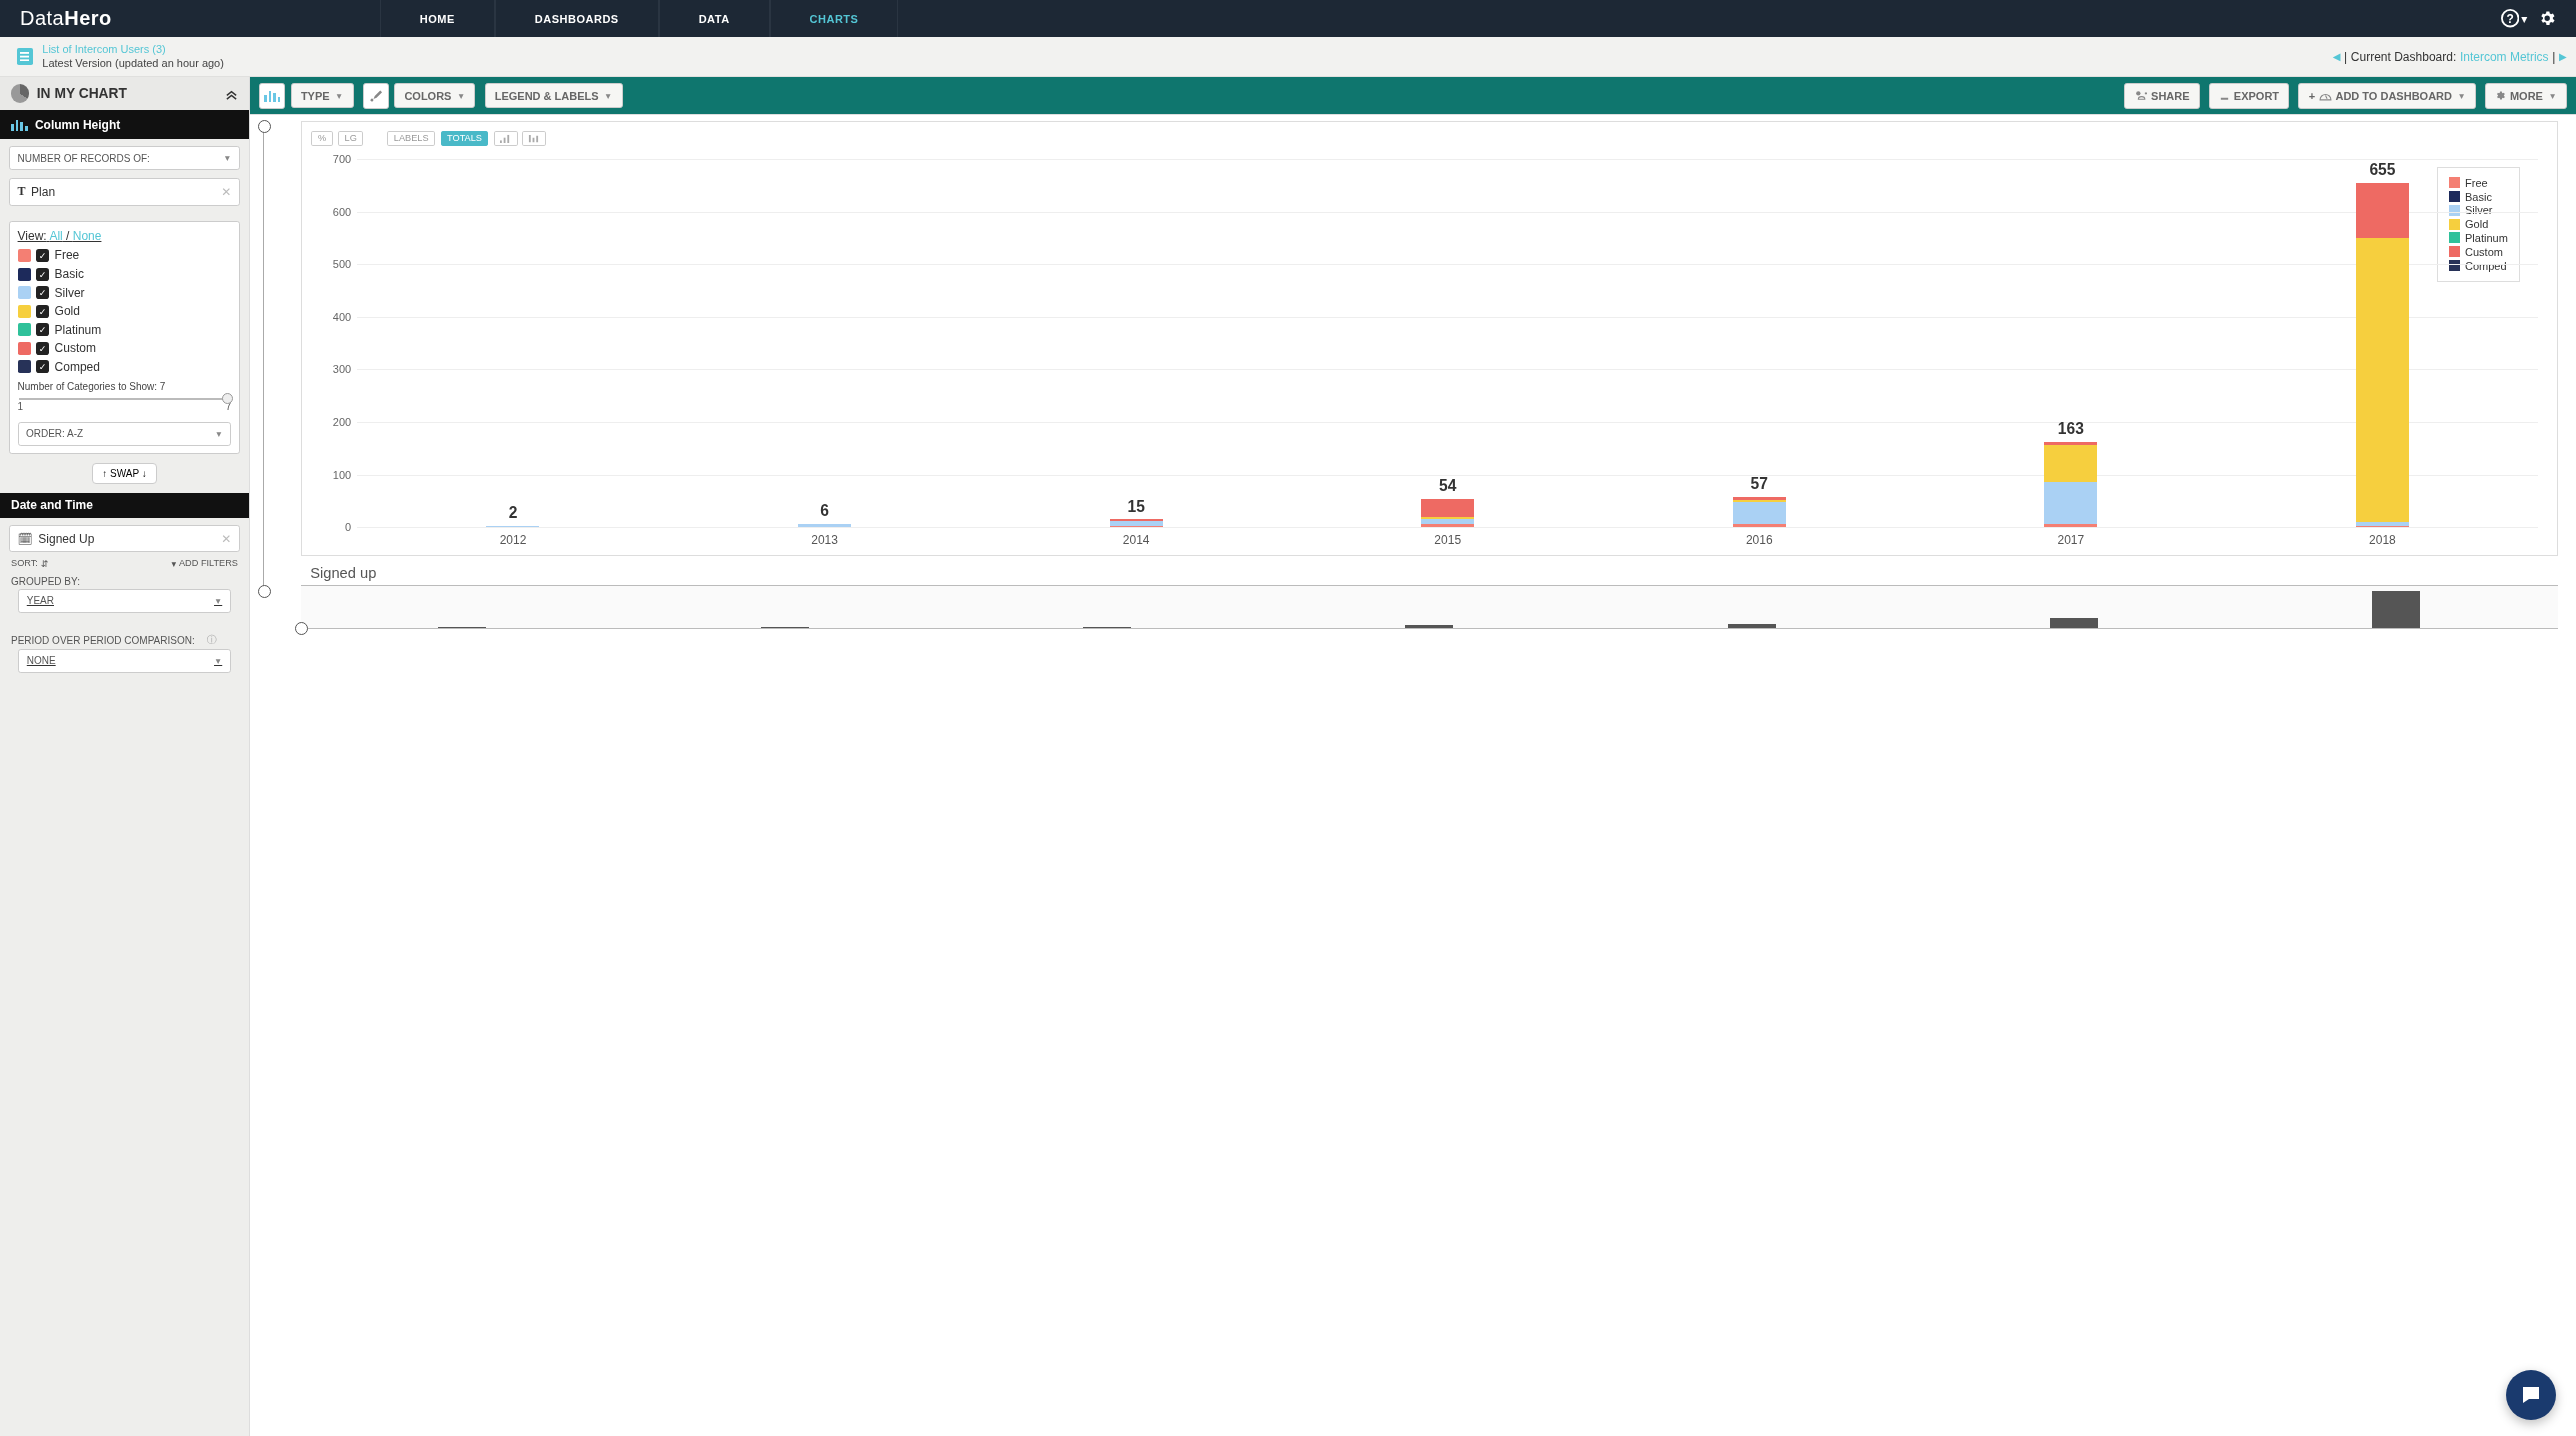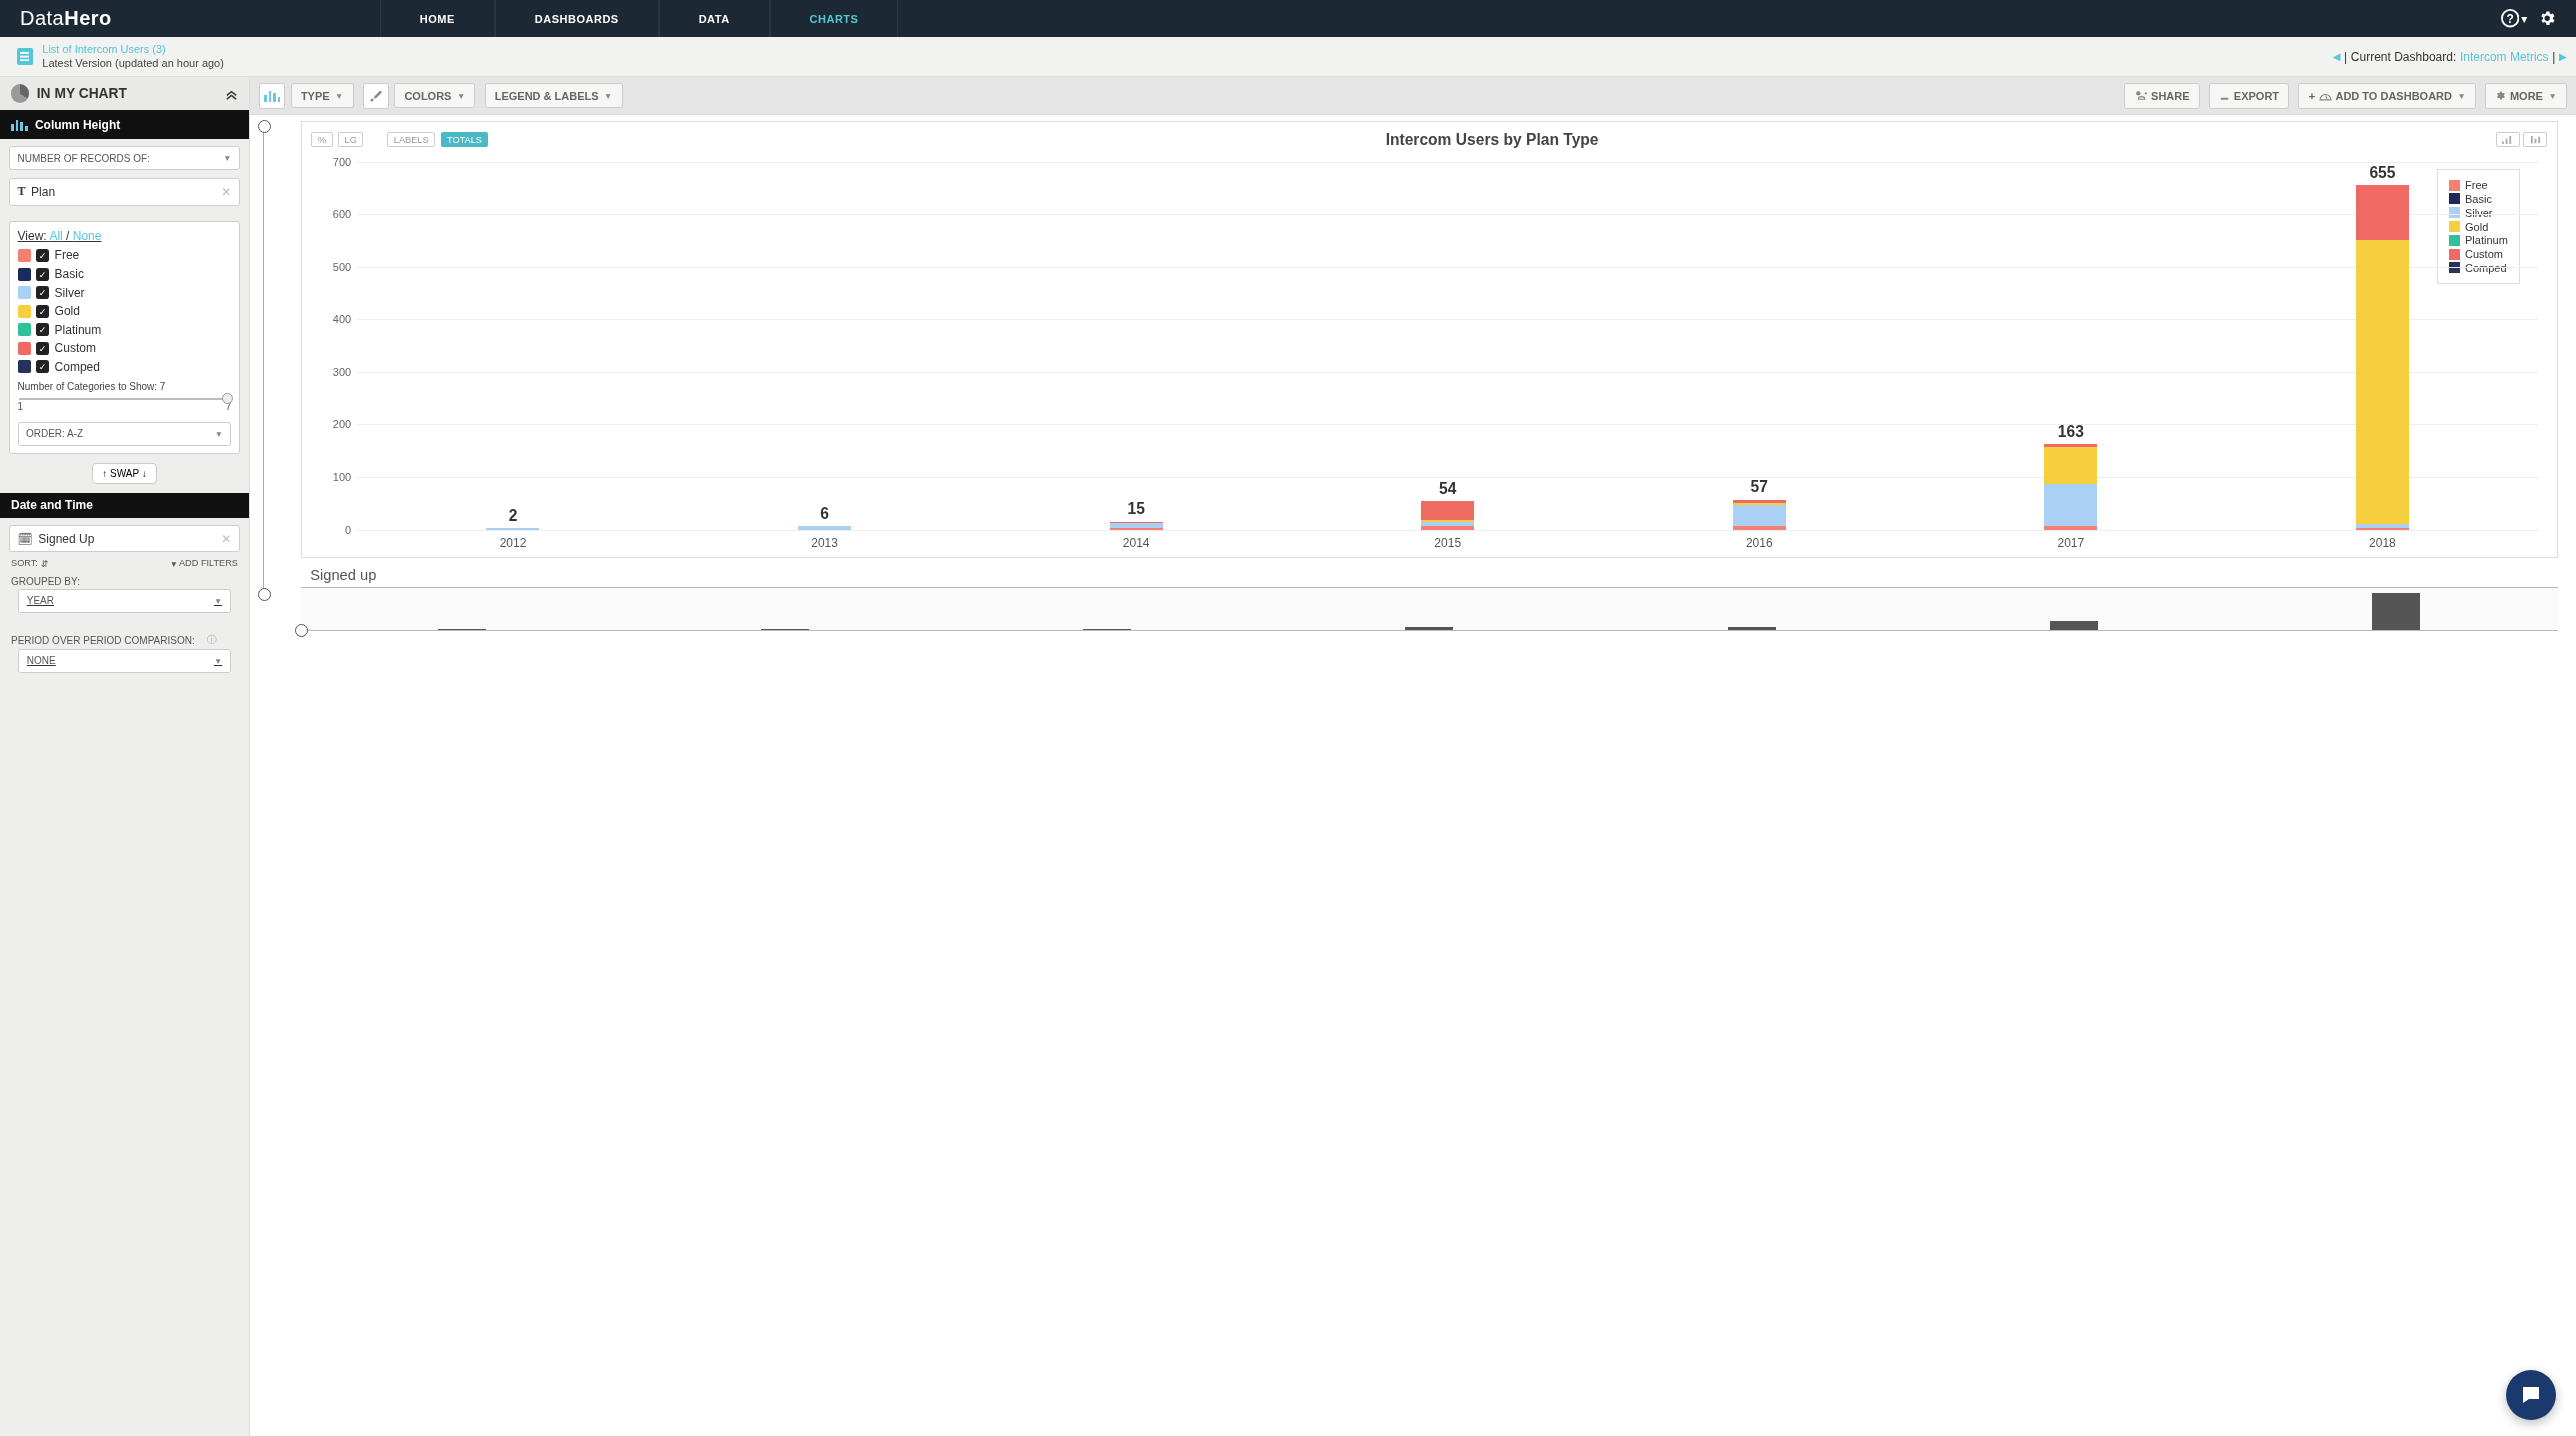--- a/index.html
+++ b/index.html
@@ -20,21 +20,21 @@
 .subhead { background: #f2f2f0; border-bottom: 0.9px solid #e0e0de; height: 40px; display: flex; align-items: center; padding: 0 9.2px; }
 .doc-icon { width: 16.5px; height: 16.5px; background: #54c6d5; border-radius: 1.8px; margin: 0 9.2px 0 7.4px; display: inline-flex; align-items: center; justify-content: center; }
 .sub-left { display: flex; flex-direction: column; line-height: 1.2; }
 .sub-link { color: #54c6d5; font-size: 11px; cursor: pointer; }
 .sub-ver { color: #444; font-size: 11px; }
 .sub-right { margin-left: auto; display: flex; align-items: center; gap: 3.7px; font-size: 12px; color: #333; }
 .sub-right .link { color: #54c6d5; cursor: pointer; }
 .tri-left, .tri-right { color: #54c6d5; font-size: 10px; cursor: pointer; }
 
 
-.toolbar { background: #e5e5e5; border-bottom: 0.9px solid #ddd; padding: 5.5px 9.2px; display: flex; align-items: center; gap: 9.2px; margin-left: 250px; }
+.toolbar { background: #0f766e; border-bottom: 0.9px solid #ddd; padding: 5.5px 9.2px; display: flex; align-items: center; gap: 9.2px; margin-left: 250px; }
 .tb-btn { background: #f6f6f4; border: 0.9px solid #ccc; border-radius: 2.8px; padding: 5.5px 9.2px; font-size: 11px; font-weight: 600; color: #666; display: inline-flex; align-items: center; gap: 3.7px; cursor: pointer; }
 .tb-icon-box { width: 26px; height: 26px; border: 0.9px solid #ccc; border-radius: 2.8px; display: inline-flex; align-items: center; justify-content: center; margin-right: -3.7px; background: #fff; }
 .caret { font-size: 8.3px; color: #888; margin-left: 1.8px; }
 .toolbar-right { margin-left: auto; display: flex; gap: 9.2px; }
 .sidebar { width: 250px; background: #eeeeec; border-right: 0.9px solid #ddd; height: calc(100vh - 77px); position: absolute; top: 77px; left: 0; overflow-y: auto; }
 .side-hdr { background: #e9e9e7; display: flex; align-items: center; padding: 7.4px 11px; font-weight: 700; font-size: 13.8px; color: #333; gap: 7.4px; }
 .pie-ico { width: 18.4px; height: 18.4px; background: conic-gradient(#666 0 35%, #999 35% 100%); border-radius: 50%; }
 .side-hdr .collapse { margin-left: auto; cursor: pointer; }
 
 .side-blackbar { background: #111; color: #fff; padding: 7.4px 11px; font-weight: 700; font-size: 12px; display: flex; align-items: center; gap: 7.4px; }
@@ -359,21 +359,20 @@
     <div class="knob bot"></div>
   </div>
 
   <div class="chart-card">
     <div class="chart-top">
       <span class="mini-box">%</span>
       <span class="mini-box">LG</span>
       <span style="width:13px"></span>
       <span class="mini-box">LABELS</span>
       <span class="mini-box on">TOTALS</span>
-      <div class="chart-title">Intercom Users by Plan Type</div>
       <div class="mini-icos">
         <span class="mini-box">
             <svg width="11" height="9.2" viewBox="0 0 12 10">
               <rect x="0" y="7" width="2" height="3" fill="#aaa"></rect>
               <rect x="4" y="4" width="2" height="6" fill="#aaa"></rect>
               <rect x="8" y="1" width="2" height="9" fill="#aaa"></rect>
             </svg>
           </span>
         <span class="mini-box">
             <svg width="11" height="9.2" viewBox="0 0 12 10">

